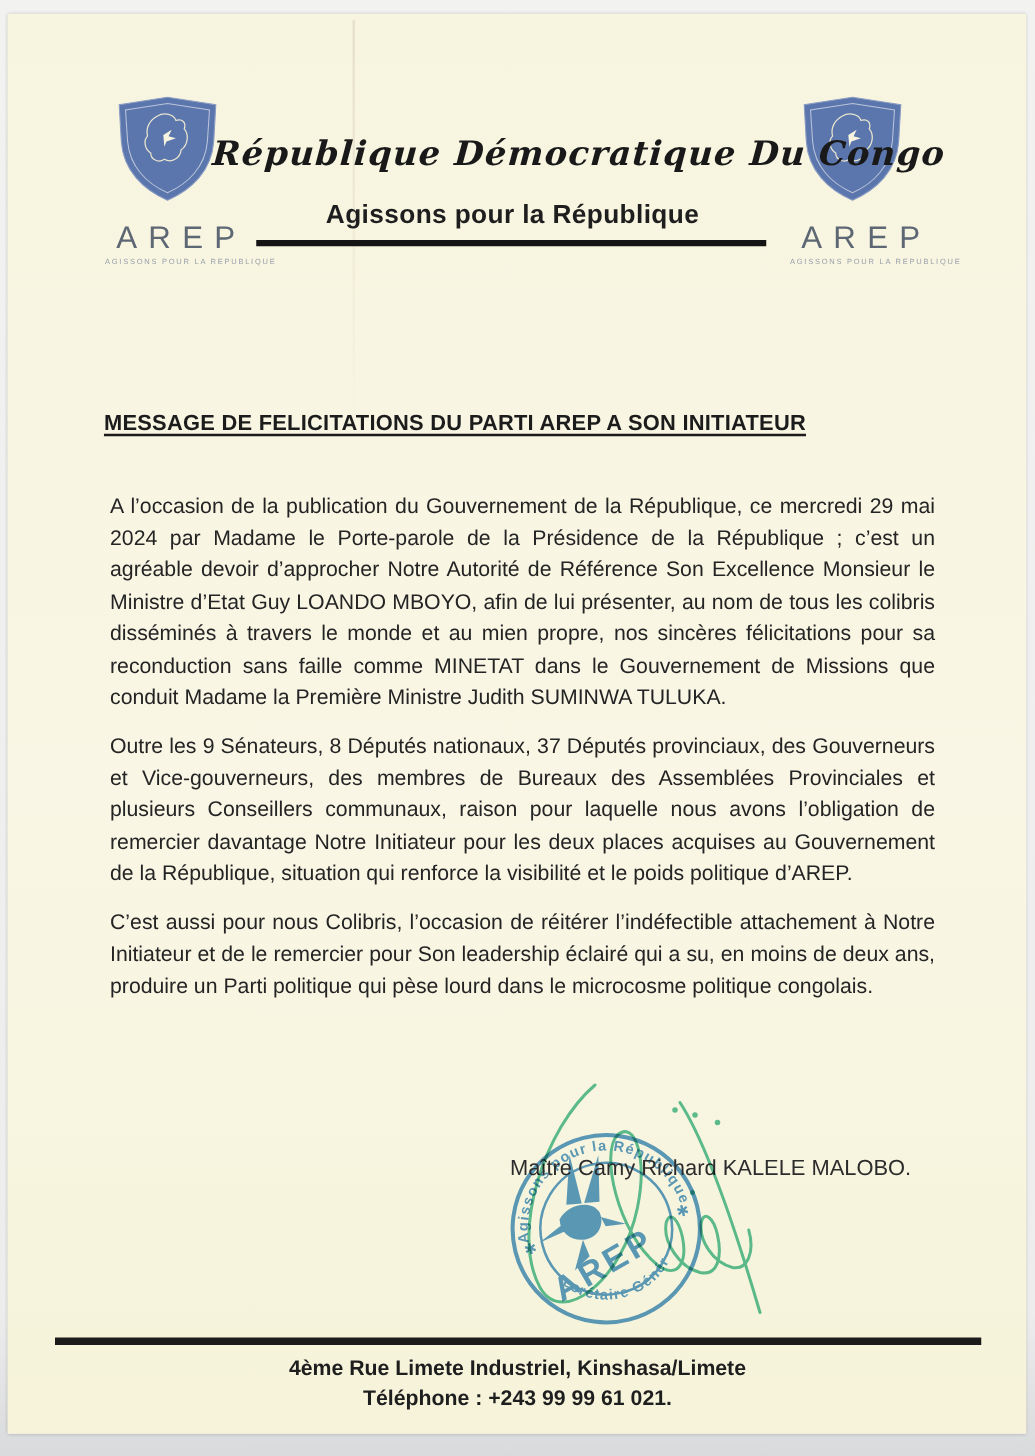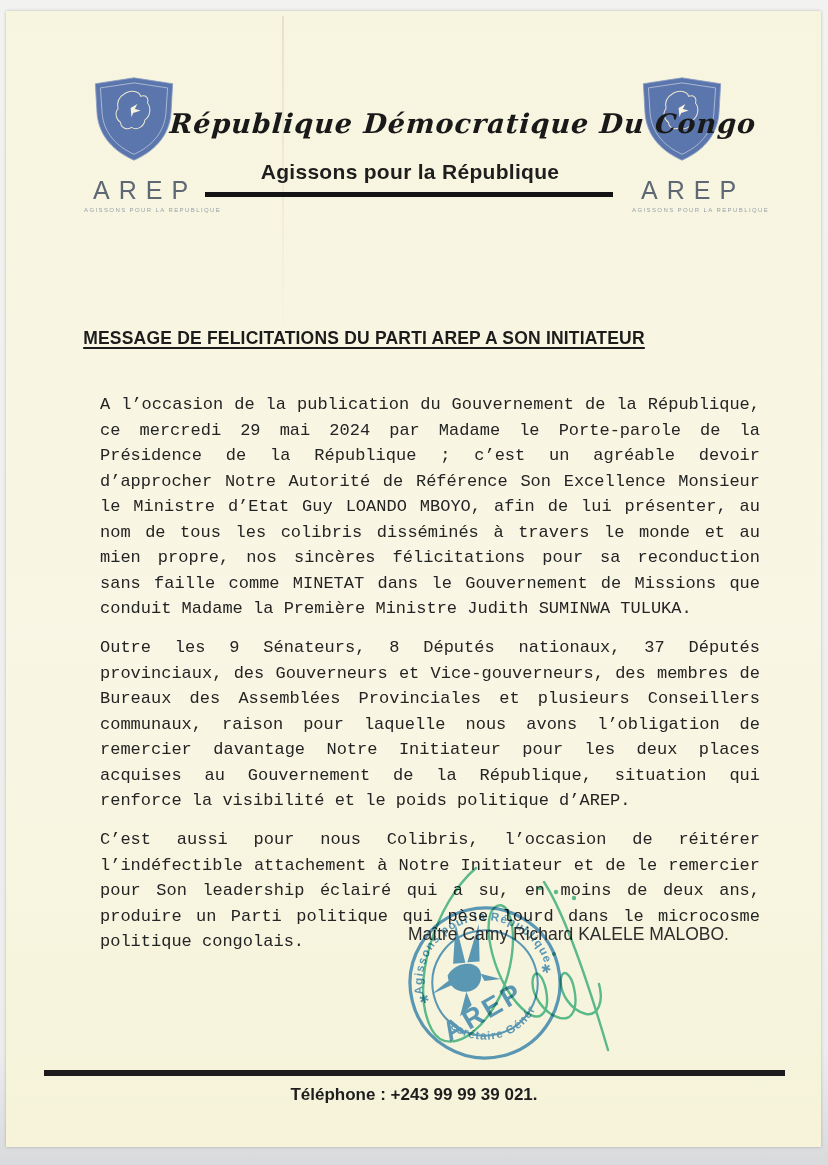--- a/index.html
+++ b/index.html
@@ -57,22 +57,22 @@
     text-shadow:.6px 0 0 #141414;
   }
   .subject {
     position:absolute; left:0; top:328px; width:728px; text-align:center;
     font-size:17.5px; font-weight:700; color:#1c1c1c;
     text-decoration:underline; text-underline-offset:3px;
     text-decoration-thickness:2px; letter-spacing:.2px;
   }
   
   .body-text {
-    position:absolute; left:100px; top:392px; width:660px;
-    font-size:17px; line-height:25.5px; color:#242424; text-align:justify;font-family:Liberation Mono, monospace;
+    position:absolute; left:88px; top:392px; width:660px;
+    font-size:17px; line-height:25.5px; color:#242424; text-align:justify;
   }
   .body-text p { margin:0 0 13.5px 0; }
   
   .stamp-wrap { position:absolute; left:404px; top:901px; width:162px; height:164px; z-index:2;
     mix-blend-mode:multiply; opacity:.9; }
   .sign-name {
     position:absolute; left:408px; top:924px; z-index:3;
     font-size:17.5px; color:#2c2c2c; white-space:nowrap;
   }
   .sig-wrap { position:absolute; left:396px; top:854px; width:232px; height:216px; z-index:4;
@@ -169,15 +169,16 @@
         <circle cx="144" cy="34" r="2.2"></circle>
         <circle cx="160" cy="38" r="2.2"></circle>
         <circle cx="178" cy="44" r="2.2"></circle>
         <circle cx="158" cy="100" r="2"></circle>
       </g>
     </svg>
   </div>
 
   <div class="footer-rule"></div>
   <div class="footer">
-    <div>Téléphone : +243 99 99 39 021.</div>
+    <div>4ème Rue Limete Industriel, Kinshasa/Limete</div>
+    <div>Téléphone : +243 99 99 61 021.</div>
   </div>
 </div>
 
 </body></html>

